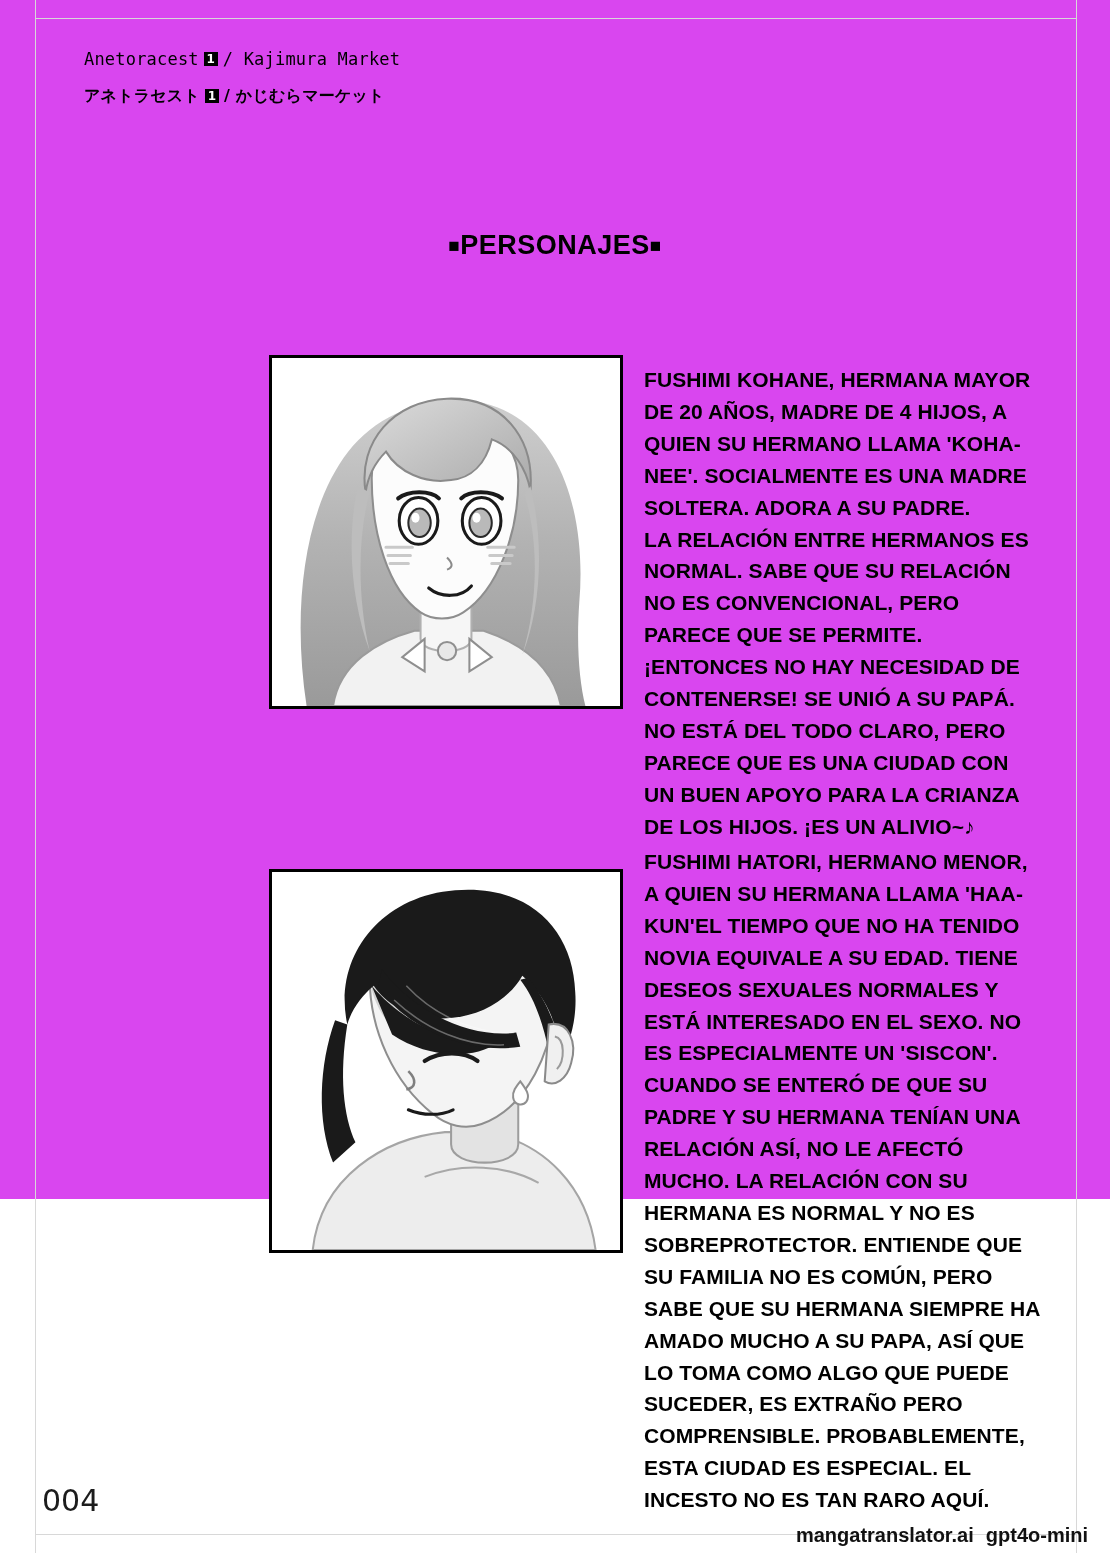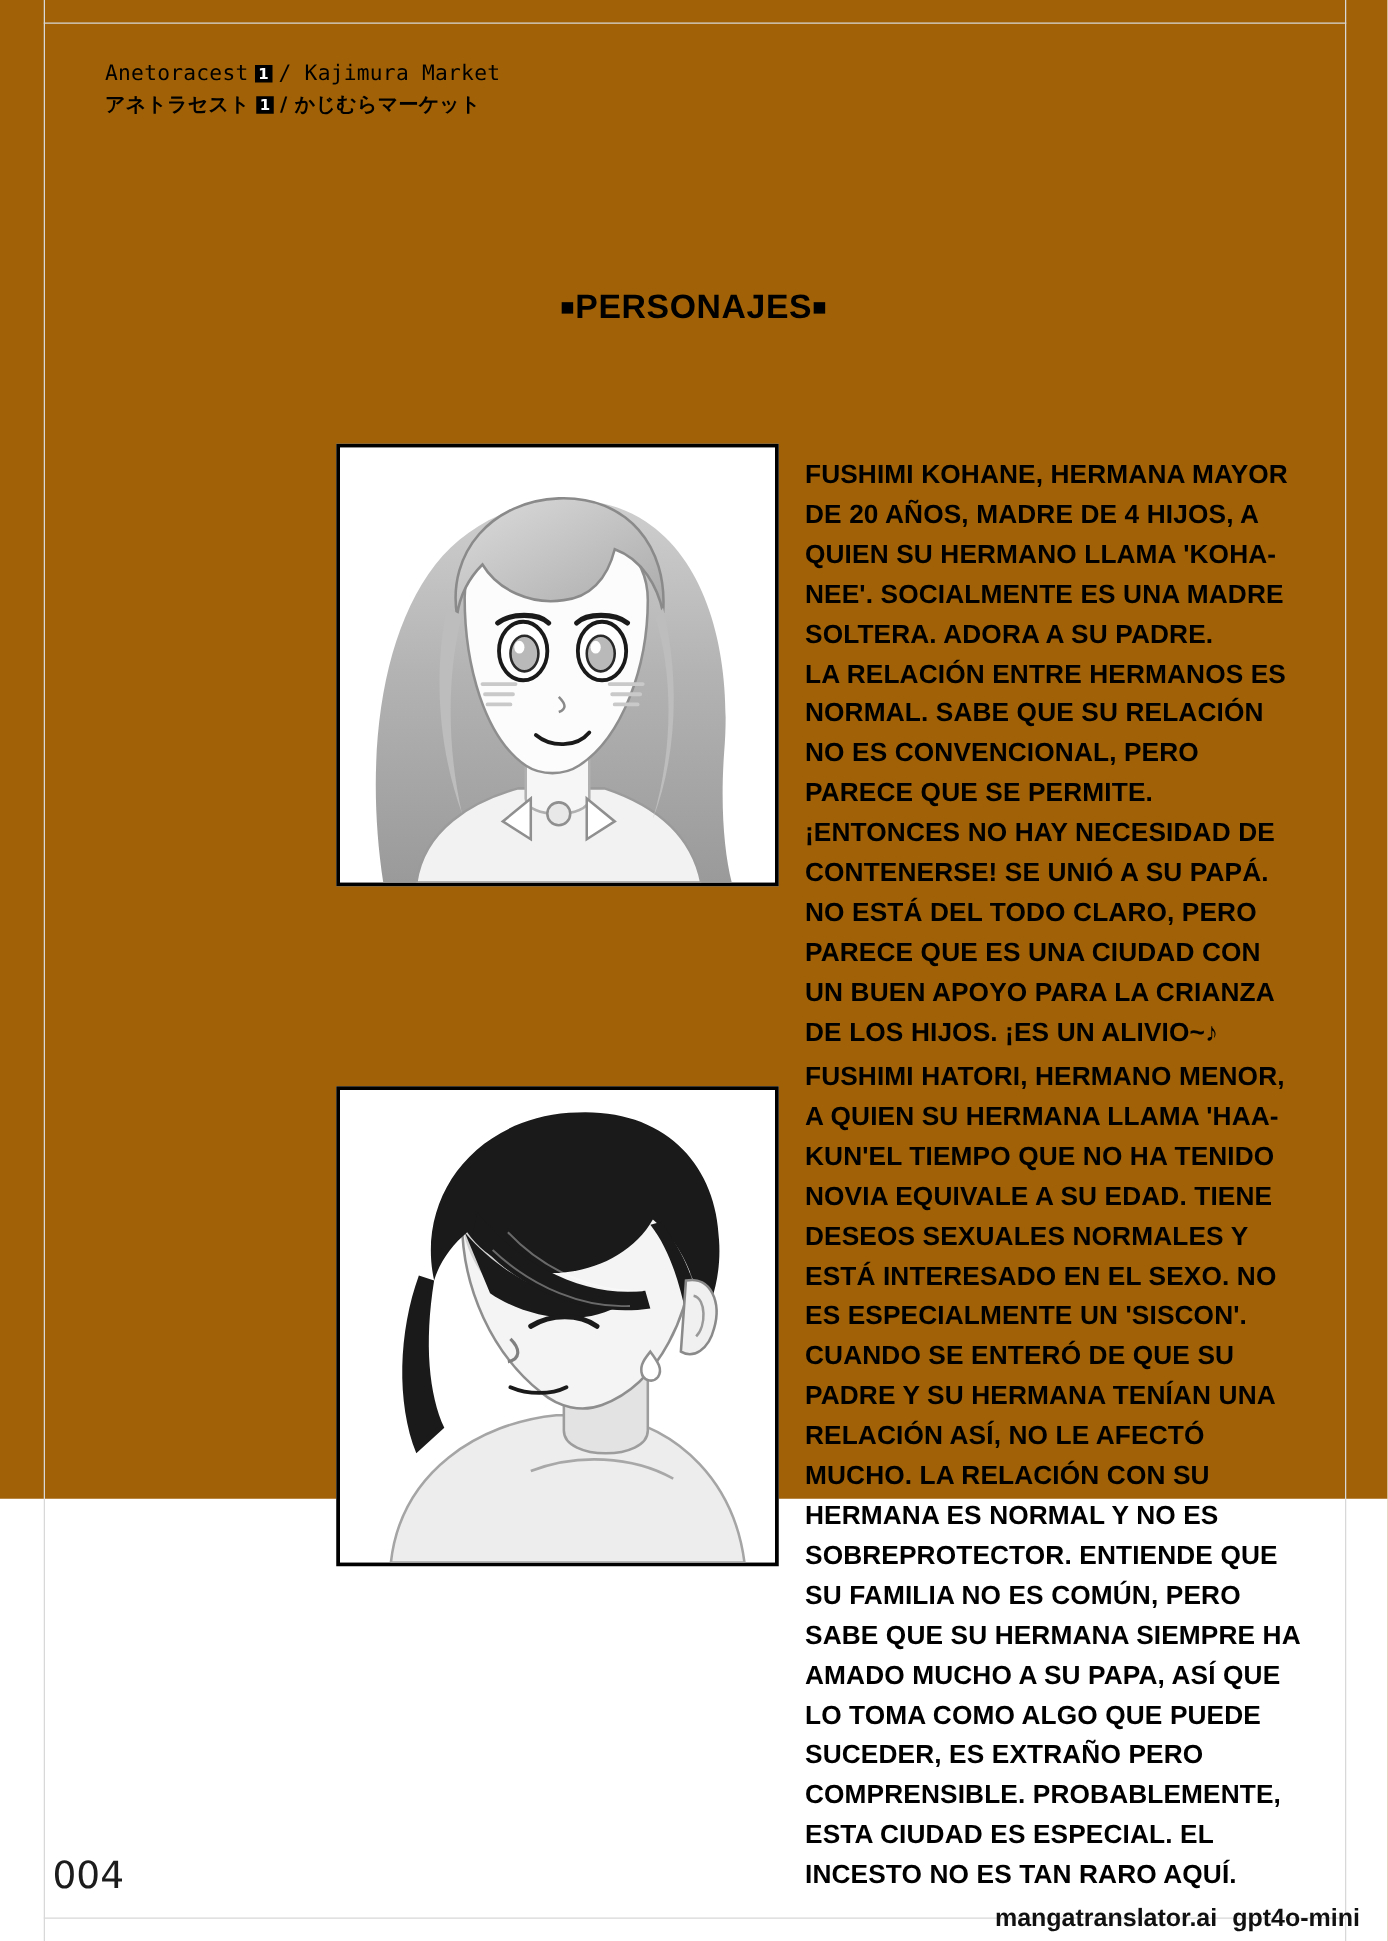--- a/index.html
+++ b/index.html
@@ -15,21 +15,21 @@
     color: #000000;
     overflow: hidden;
   }
 
   
   .page {
     position: absolute;
     left: 0; top: 0;
     width: 1110px;
     height: 1199px;
-    background: #a16207;
+    background: #d946ef;
   }
   .page-border-left {
     position: absolute;
     left: 35px;
     top: 0;
     width: 1px;
     height: 1553px;
     background: #d8d8d8;
   }
   .page-border-right {
@@ -70,21 +70,21 @@
     letter-spacing: 0.2px;
     white-space: nowrap;
     display: flex;
     align-items: center;
     gap: 0;
   }
   .header-line.jp {
     font-family: "DejaVu Sans", sans-serif;
     font-size: 16px;
     font-weight: bold;
-    margin-top: 2px;
+    margin-top: 14px;
   }
   .vol-badge {
     display: inline-block;
     background: #000;
     color: #fff;
     font-family: "DejaVu Sans", sans-serif;
     font-size: 12px;
     font-weight: bold;
     line-height: 14px;
     width: 14px;

